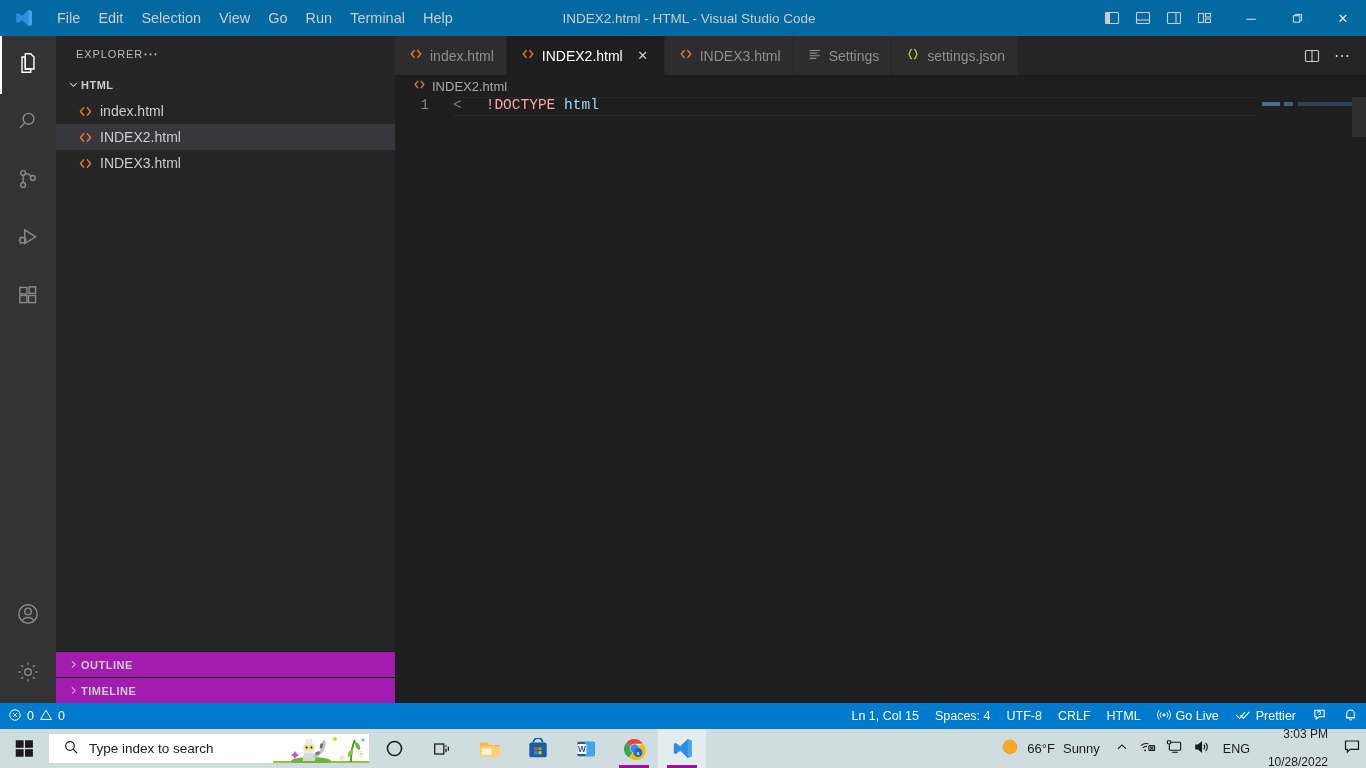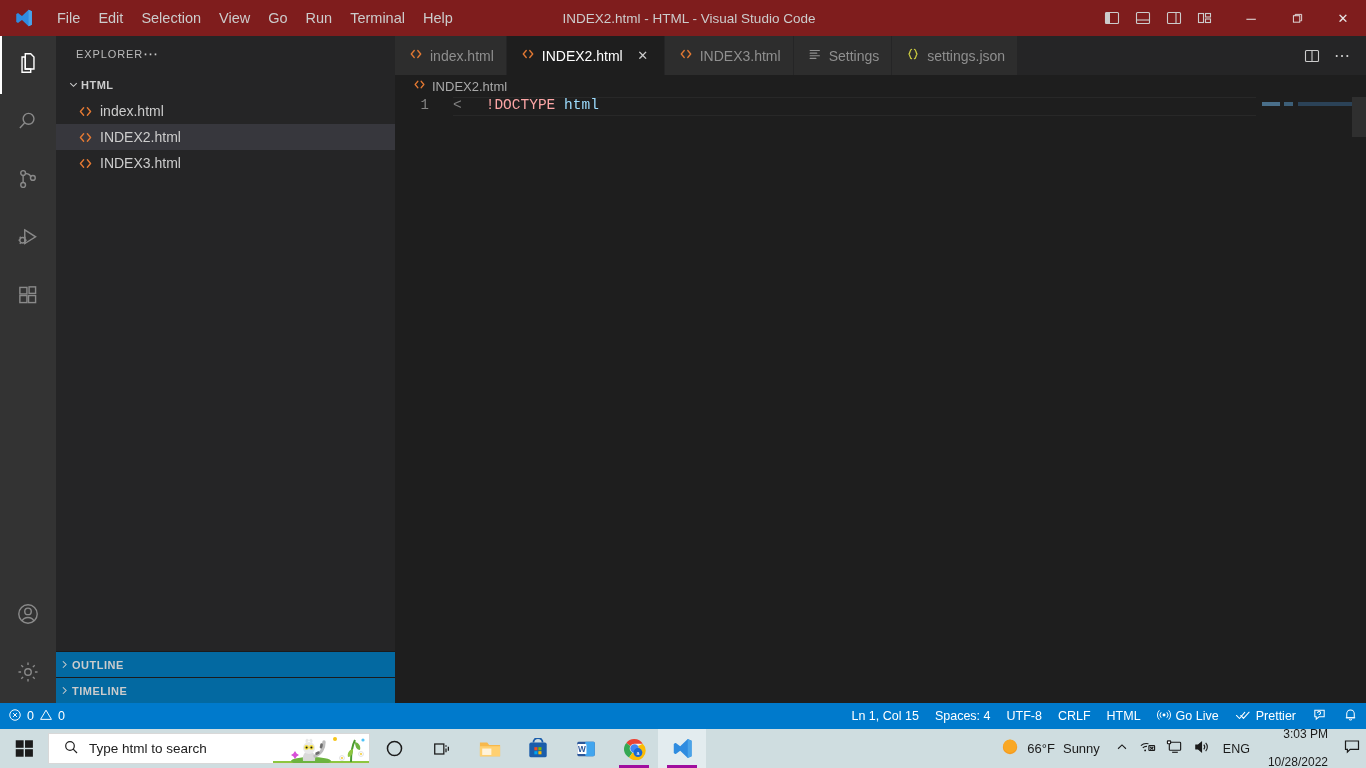--- a/index.html
+++ b/index.html
@@ -7,21 +7,21 @@
   body {
     font-family: "Liberation Sans", sans-serif;
     background:#1e1e1e; color:#cccccc;
     -webkit-font-smoothing: antialiased;
   }
   .app { position:relative; width:1366px; height:768px; }
 
   
   .titlebar{
     position:absolute; left:0; top:0; width:1366px; height:36px;
-    background:#7f1d1d; display:flex; align-items:center;
+    background:#0369a1; display:flex; align-items:center;
   }
   .vsc-logo{ width:48px; height:36px; display:flex; align-items:center; justify-content:center; }
   .menu{ display:flex; align-items:center; height:36px; }
   .menu-item{
     font-size:14.5px; color:#cccccc; padding:0 9px; height:36px;
     display:flex; align-items:center; cursor:default; white-space:nowrap;
   }
   .title-center{
     position:absolute; left:0; right:0; top:0; height:36px;
     display:flex; align-items:center; justify-content:center;
@@ -71,22 +71,22 @@
   .tree{ flex:0 0 auto; }
   .tree-row{
     height:26px; display:flex; align-items:center; padding-left:22px; font-size:14px;
     color:#cccccc; cursor:pointer;
   }
   .tree-row.selected{ background:#37373d; }
   .file-icon{ width:22px; display:inline-flex; align-items:center; justify-content:flex-start; }
   .sidebar-spacer{ flex:1 1 auto; }
   .sb-bottom-section{
     height:26px; border-top:1px solid #1b1b1c; display:flex; align-items:center;
-    font-size:11px; font-weight:bold; color:#cccccc; letter-spacing:.5px;
-    background:#0369a1;
+    padding-left:9px; font-size:11px; font-weight:bold; color:#cccccc; letter-spacing:.5px;
+    background:#a21caf;
   }
 
   
   .editor{
     position:absolute; left:395px; top:36px; width:971px; height:667px; background:#1e1e1e;
   }
   .tabbar{
     height:39px; background:#252526; display:flex; align-items:stretch; position:relative;
   }
   .tab{
@@ -550,21 +550,21 @@
       </svg>
     </div>
 
     <div class="search-box">
       <span>
         <svg width="16" height="16" viewBox="0 0 16 16" fill="none" stroke="#202020" stroke-width="1.2">
           <circle cx="7" cy="7" r="4.3"></circle>
             <line x1="10.2" y1="10.2" x2="14" y2="14"></line>
         </svg>
       </span>
-      <span class="search-placeholder">Type html to search</span>
+      <span class="search-placeholder">Type index to search</span>
       <span class="lemur">
         <svg width="96" height="31" viewBox="0 0 96 31">
           <rect width="96" height="31" fill="#ffffff"></rect>
           <path d="M0 27h96v4H0z" fill="#8dc63f"></path>
           <ellipse cx="38" cy="27" rx="20" ry="4" fill="#6cb33f"></ellipse>
           <path d="M30 27c-1-6 2-10 6-10s7 4 6 10z" fill="#d9d9d9"></path>
           <circle cx="36" cy="14" r="6" fill="#e8e8e8"></circle>
           <circle cx="33.6" cy="13.4" r="2.3" fill="#f5e03c"></circle>
           <circle cx="38.4" cy="13.4" r="2.3" fill="#f5e03c"></circle>
           <circle cx="33.6" cy="13.4" r="1" fill="#1b1b1b"></circle>

